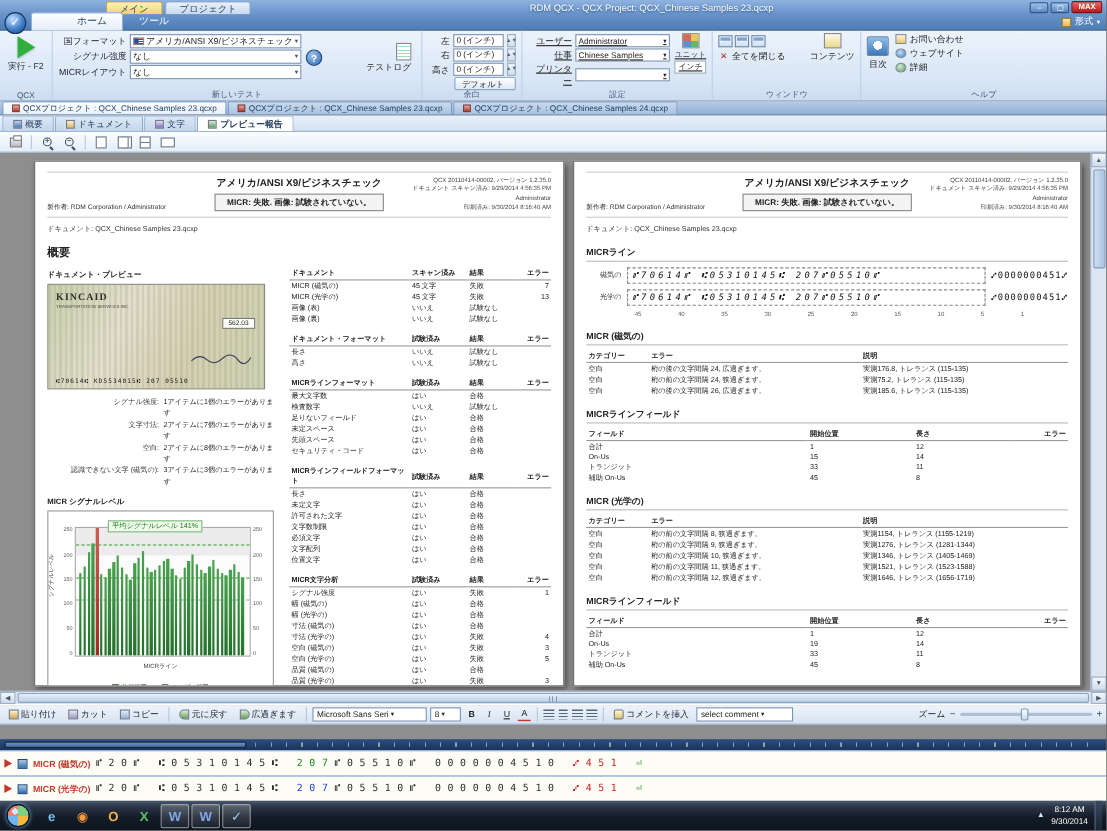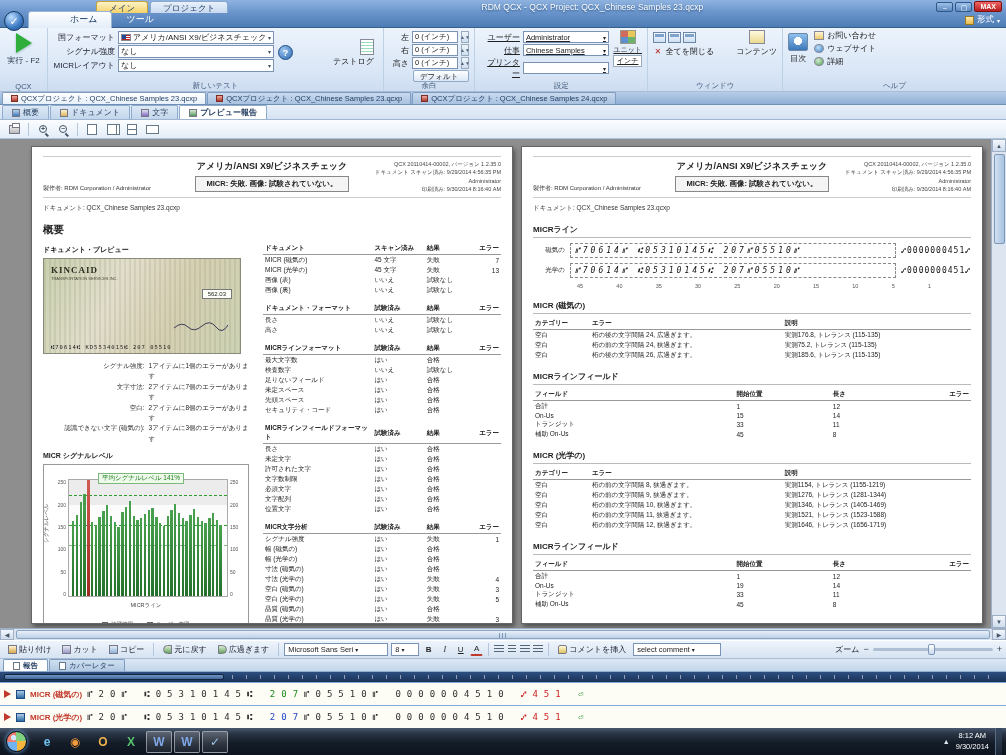--- a/index.html
+++ b/index.html
@@ -1223,32 +1223,20 @@
     <span class="zoomwrap">
       <span class="zl">ズーム</span>
       <span class="zminus">−</span>
       <span class="ztrack">
           <span class="zthumb"></span>
         </span>
       <span class="zplus">+</span>
     </span>
   </div>
 
-  <div id="btabs">
-
-      <div class="btab on">
-        <span class="btab-ic"></span>
-        <span>報告</span>
-      </div>
-
-      <div class="btab">
-        <span class="btab-ic"></span>
-        <span>カバーレター</span>
-      </div>
-    </div>
 
   <div id="navy">
     <div class="navy-thumb"></div>
     <div class="navy-dots"></div>
   </div>
 
   <div id="micr1" class="micr-row">
     <span class="mr-play"></span>
     <span class="mr-sq"></span>
     <span class="mr-label">MICR (磁気の)</span>

